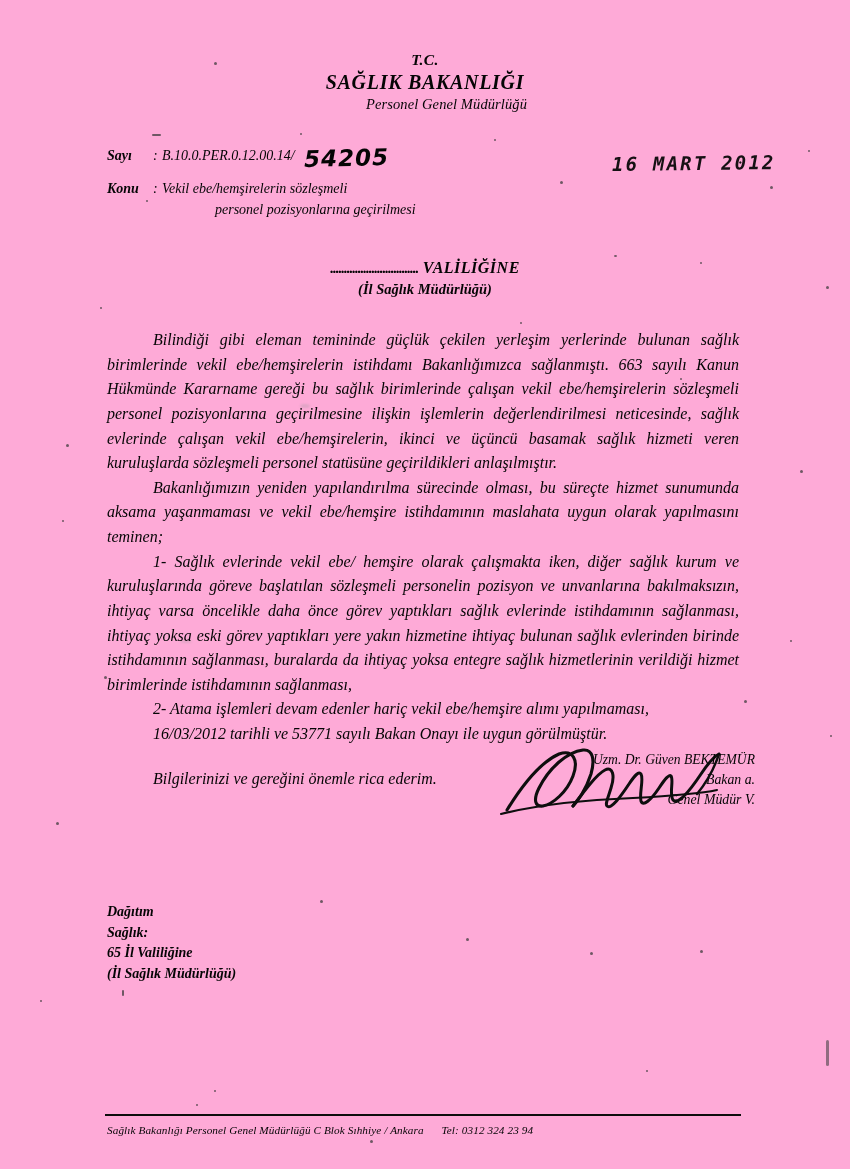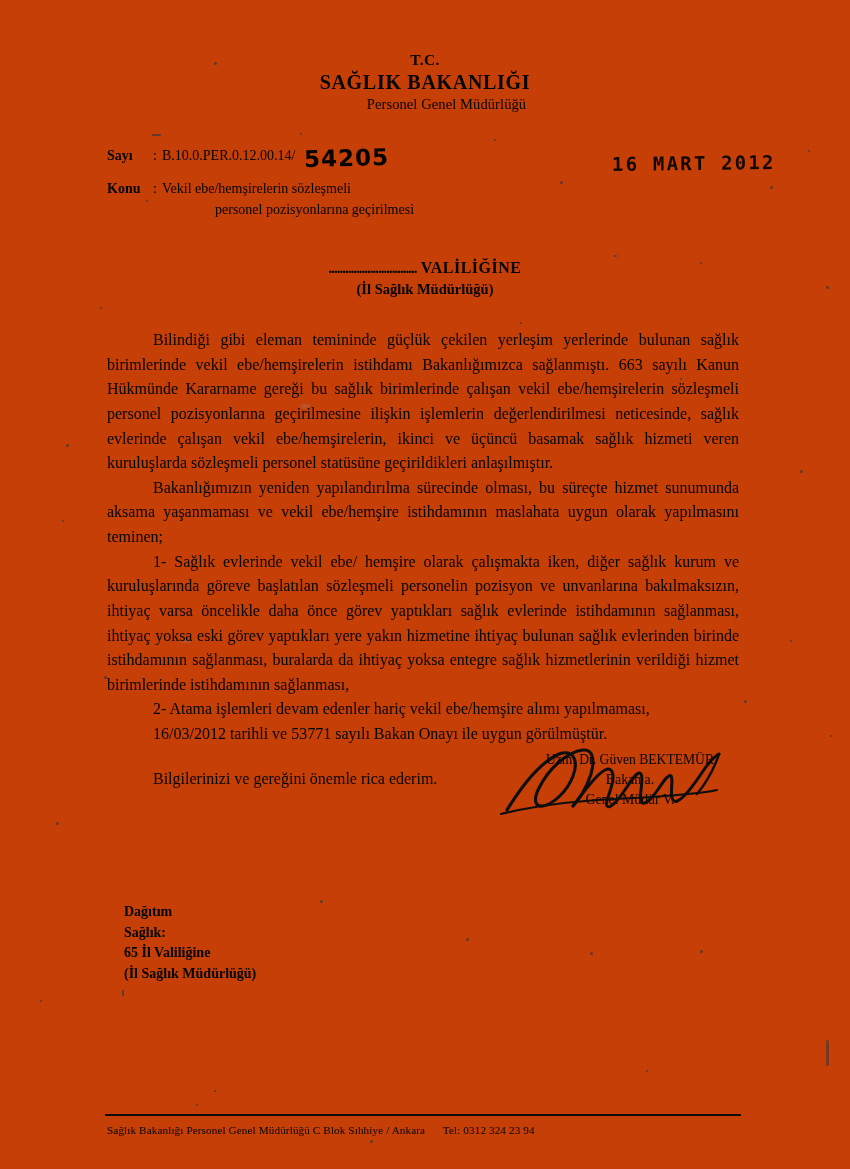--- a/index.html
+++ b/index.html
@@ -8,23 +8,24 @@
     background: #ffffff;
   }
   body {
     font-family: "Liberation Serif", "DejaVu Serif", serif;
     color: #0a0a0a;
   }
   #page {
     position: relative;
     width: 850px;
     height: 1169px;
-    background: #c2410c;
+    background: #f9a8d4;
     overflow: hidden;
     filter: contrast(1.04);
+    font-style: italic;
   }
   
   .speck {
     position: absolute;
     background: #3a3a3a;
     border-radius: 50%;
     opacity: .72;
   }
   .smudge {
     position: absolute;
@@ -159,21 +160,21 @@
   #body-text p.spacer-before {
     margin-top: 20px;
   }
 
   
   #signature-block {
     position: absolute;
     left: 505px;
     top: 752px;
     width: 250px;
-    text-align: center;
+    text-align: right;
   }
   #signature-svg {
     position: absolute;
     left: -12px;
     top: -8px;
     pointer-events: none;
   }
   #signature-block .sig-name {
     font-size: 13.6px;
     position: relative;
@@ -185,21 +186,21 @@
     margin-top: 4px;
   }
   #signature-block .sig-title {
     font-size: 13.8px;
     margin-top: 4px;
   }
 
   
   #distribution {
     position: absolute;
-    left: 124px;
+    left: 107px;
     top: 902px;
     font-size: 14px;
     font-weight: bold;
     line-height: 1.48;
   }
 
   
   #footer-rule {
     position: absolute;
     left: 105px;

